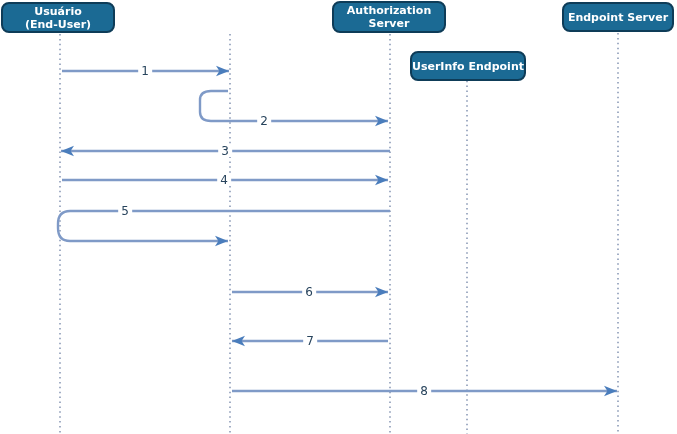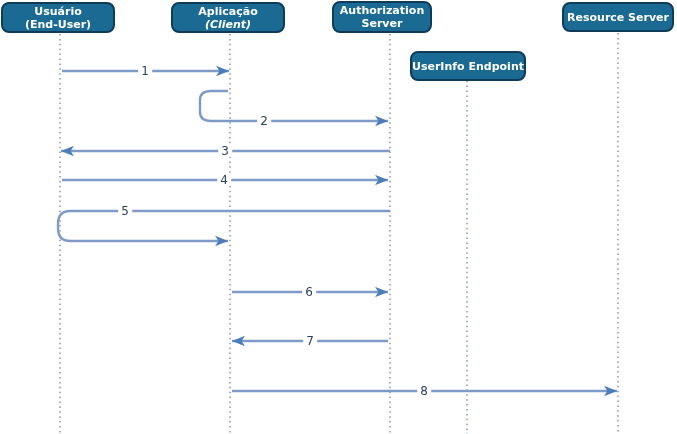--- a/index.html
+++ b/index.html
@@ -85,36 +85,32 @@
     <path class="msg" d="M232,292 L388,292" marker-end="url(#arw)"></path>
     <path class="msg" d="M388,341 L232,341" marker-end="url(#arw)"></path>
     <path class="msg" d="M232,391 L617,391" marker-end="url(#arw)"></path>
   </svg>
 
   <div class="actor" style="left:1px;top:2px;width:114px;height:31px">
     <div class="l1">Usuário</div>
     <div class="l2">(End-User)</div>
   </div>
 
-  <div class="actor" style="left:171px;top:2px;width:114px;height:31px">
-    <div class="l1">Aplicação</div>
-    <div class="l2 italic">(Client)</div>
-  </div>
 
-  <div class="actor" style="left:332px;top:1px;width:100px;height:32px">
+  <div class="actor" style="left:332px;top:1px;width:114px;height:32px">
     <div class="l1">Authorization</div>
     <div class="l2">Server</div>
   </div>
 
   <div class="actor" style="left:410px;top:51px;width:116px;height:30px">
     <div class="l1">UserInfo Endpoint</div>
   </div>
 
   <div class="actor" style="left:562px;top:2px;width:112px;height:30px">
-    <div class="l1">Resource Server</div>
+    <div class="l1">Endpoint Server</div>
   </div>
 
   <span class="msg-label" style="left:145px;top:71px">1</span>
   <span class="msg-label" style="left:264px;top:121px">2</span>
   <span class="msg-label" style="left:225px;top:151px">3</span>
   <span class="msg-label" style="left:224px;top:180px">4</span>
   <span class="msg-label" style="left:125px;top:211px">5</span>
   <span class="msg-label" style="left:309px;top:292px">6</span>
   <span class="msg-label" style="left:310px;top:341px">7</span>
   <span class="msg-label" style="left:424px;top:391px">8</span>

